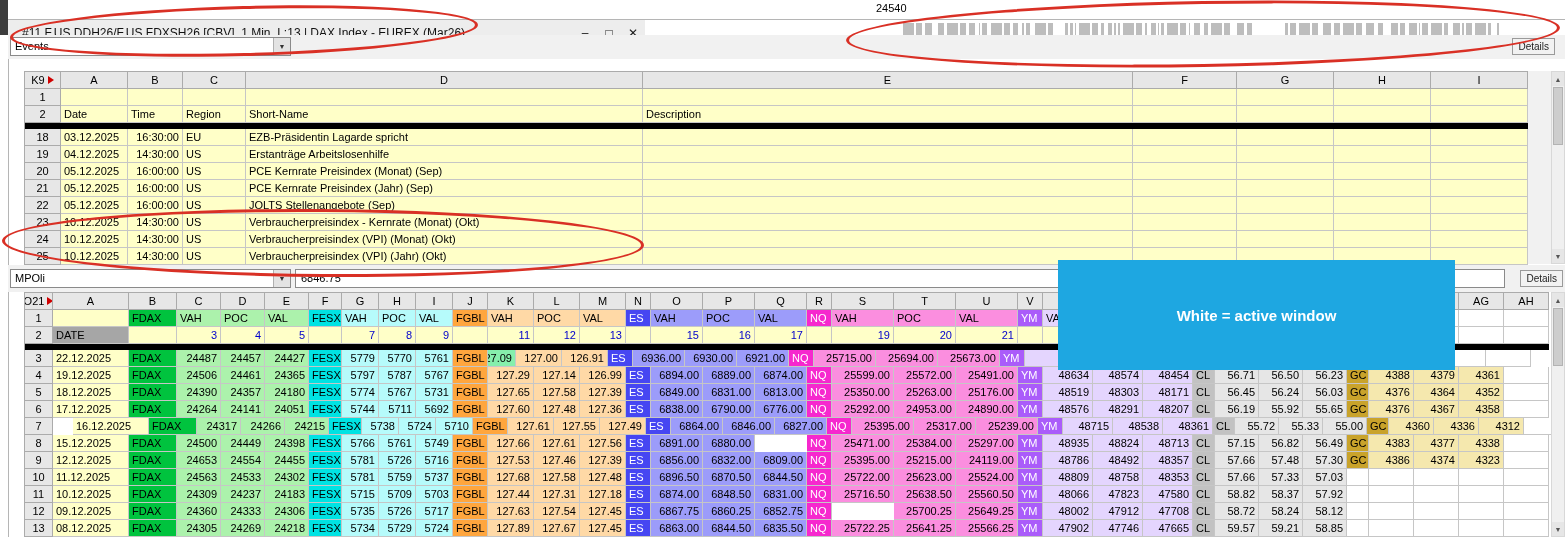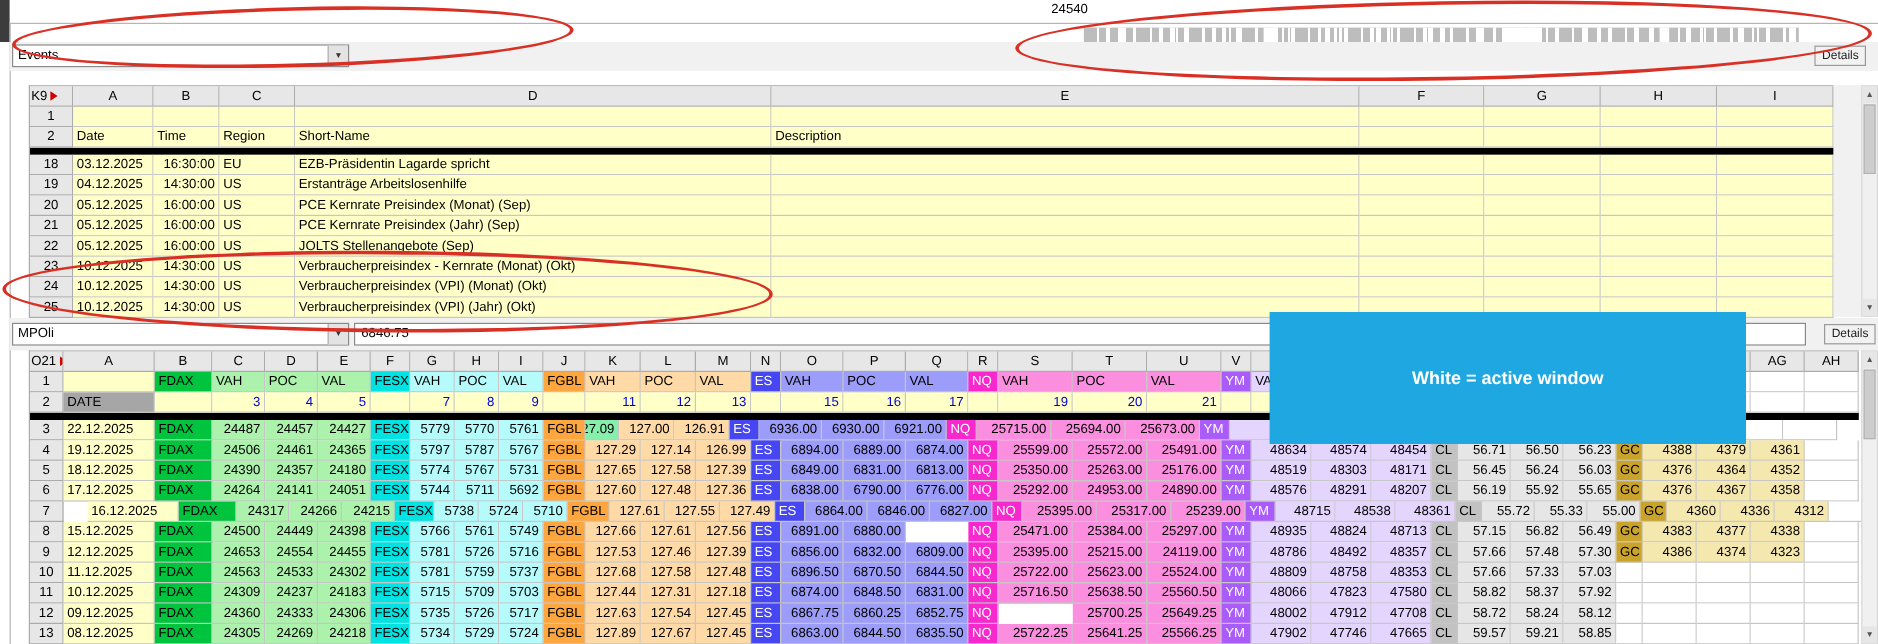--- a/index.html
+++ b/index.html
@@ -45,21 +45,21 @@
   .grid{position:absolute;background:#fff;border-left:1px solid #ababab;border-top:1px solid #ababab}
   #grid1{left:24px;top:71px;width:1504px}
   #grid2{left:24px;top:292px;width:1525px}
   .grow{display:flex;height:17px}
   .c{flex:0 0 auto;height:100%;border-right:1px solid #c6c6c6;border-bottom:1px solid #c6c6c6;font-size:11px;line-height:14px;padding:0 3px;white-space:nowrap;overflow:hidden;display:flex;align-items:center;color:#000}
   .ch{background:#e7e7e7;border-right:1px solid #ababab;border-bottom:1px solid #ababab;justify-content:center;padding:0 1px}
   .cy{background:#ffffc8}
   .cw{background:#fff}
   .num{justify-content:flex-end}
   .colnum{color:#0000cc}
-  .namebox{justify-content:flex-start}
+  .namebox{justify-content:center}
   .hbar{height:6px;width:100%;background:#000}
   .redtri{width:0;height:0;border-top:4px solid transparent;border-bottom:4px solid transparent;border-left:6px solid #d00000;margin-left:3px}
 
   .filler1{position:absolute;left:1528px;top:71px;width:23px;height:193px;background:#f1f1f1}
   .vscroll{position:absolute;width:14px;background:#f0f0f0;border:1px solid #d8d8d8}
   .vs1{left:1551px;top:71px;height:193px}
   .vs2{left:1551px;top:292px;height:245px}
   .vscroll .arr{position:absolute;left:0;width:100%;height:14px;background:#e6e6e6;font-size:7px;color:#555;display:flex;align-items:center;justify-content:center}
   .arr-t{top:0}
   .arr-b{bottom:0}
@@ -75,20 +75,28 @@
 <body>
 
 <div class="stage">
 
   <div class="dark-corner"></div>
   <div class="wtop"></div>
   <div class="wleft"></div>
 
   <div class="price-label">24540</div>
 
+  <div class="titlebar">
+    <span class="title-text">#11 F.US.DDH26/F.US.FDXSH26 [CBV]  1 Min  L:13 | DAX Index - EUREX (Mar26)</span>
+    <span class="winbtns">
+      <span class="winbtn">–</span>
+      <span class="winbtn">□</span>
+      <span class="winbtn">✕</span>
+    </span>
+  </div>
 
   <div class="title-strip">
     <div class="window-strip"></div>
   </div>
 
   <div class="toolbar t1">
     <div class="combo">
       <span class="combo-text">Events</span>
       <span class="combo-btn">▼</span>
     </div>

